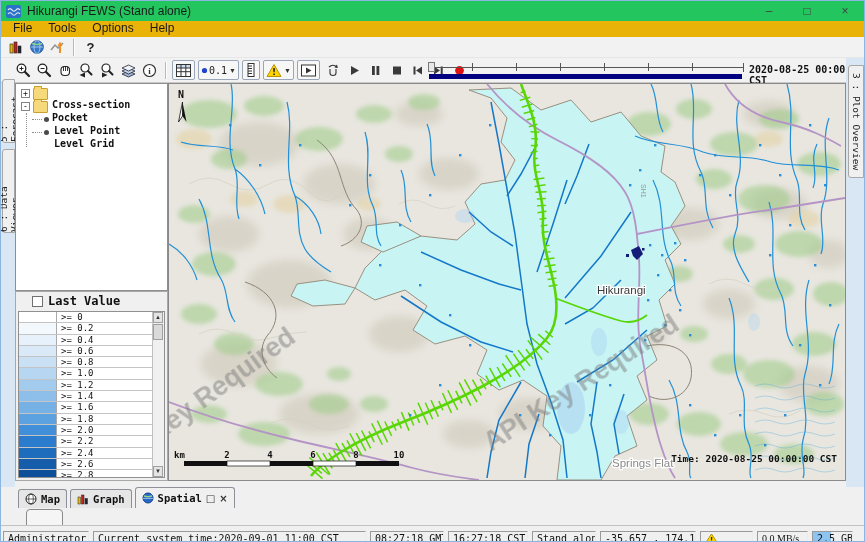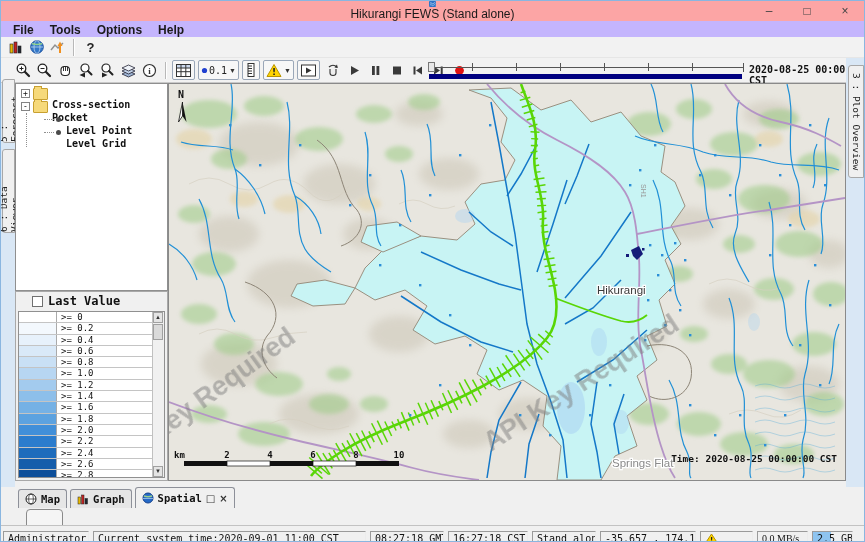--- a/index.html
+++ b/index.html
@@ -1,25 +1,25 @@
 <!DOCTYPE html>
 <html><head>
 <meta charset="utf-8">
 <style>
   html,body{margin:0;padding:0;}
   body{width:865px;height:542px;overflow:hidden;font-family:"Liberation Sans",sans-serif;}
   .window{position:relative;width:865px;height:542px;background:#f0f0f0;border:1px solid #8ab6e0;box-sizing:border-box;overflow:hidden;}
   
-  .titlebar{position:absolute;left:0;top:0;width:100%;height:20px;background:#fca5a5;border-bottom:1px solid #e3e3e3;display:flex;align-items:center;flex-direction:column;}
+  .titlebar{position:absolute;left:0;top:0;width:100%;height:20px;background:#22c55e;border-bottom:1px solid #e3e3e3;display:flex;align-items:center;}
   .appicon{width:15px;height:13px;margin:0 6px 0 5px;}
   .title-text{font-size:12px;color:#1a1a1a;}
   .win-controls{position:absolute;right:0;top:0;height:20px;display:flex;}
   .win-btn{width:38px;height:20px;display:flex;align-items:center;justify-content:center;font-size:12px;color:#444;}
   
-  .menubar{position:absolute;left:0;top:20px;width:100%;height:16px;background:#c4b5fd;display:flex;align-items:flex-end;padding-left:4px;box-sizing:border-box;font-weight:bold;}
+  .menubar{position:absolute;left:0;top:20px;width:100%;height:16px;background:#eab308;display:flex;align-items:flex-start;padding-left:4px;box-sizing:border-box;}
   .menu-item{padding:0 8px;font-size:12px;color:#1a1a1a;}
   
   .toolbar1{position:absolute;left:0;top:36px;width:100%;height:21px;background:#f2f2f2;display:flex;align-items:center;padding-left:4px;box-sizing:border-box;border-bottom:1px solid #e6e6e6;}
   .toolbar2{position:absolute;left:0;top:57px;width:100%;height:25px;background:#f2f2f2;display:flex;align-items:center;padding-left:12px;box-sizing:border-box;border-bottom:1px solid #c9c9c9;}
   .tb-btn{width:21px;height:21px;display:flex;align-items:center;justify-content:center;flex:0 0 auto;}
   .tb-sep{width:1px;height:17px;background:#b8b8b8;border-right:1px solid #fff;margin:0 5px;flex:0 0 auto;}
   .boxed{height:20px;border:1px solid #9aa7b8;border-radius:2px;background:#f7f7f7;display:flex;align-items:center;justify-content:center;margin-right:3px;flex:0 0 auto;padding:0 2px;box-sizing:border-box;}
   .dd-arrow{font-size:7px;color:#333;margin-left:2px;}
   .interval-text{font-size:10px;font-family:"DejaVu Sans Mono",monospace;color:#222;margin-left:1px;}
   
@@ -33,21 +33,21 @@
   
   .left-strip{position:absolute;left:0;top:82px;width:14px;height:404px;background:#d9e7f5;}
   .right-strip{position:absolute;left:845px;top:57px;width:20px;height:429px;background:#d9e7f5;}
   .vtab{position:absolute;background:#f0f0f0;border:1px solid #a8a8a8;border-radius:3px 0 0 3px;font-family:"DejaVu Sans Mono",monospace;font-size:9.5px;color:#222;display:flex;align-items:center;justify-content:center;box-sizing:border-box;}
   .vtab.left{writing-mode:vertical-rl;transform:rotate(180deg);width:13px;left:1px;border-radius:0 3px 3px 0;}
   .vtab.right{writing-mode:vertical-rl;width:16px;left:847px;}
   
   .tree-panel{position:absolute;left:14px;top:82px;width:153px;height:208px;background:#fff;border:1px solid #8f8f8f;box-sizing:border-box;overflow:hidden;}
   .tree-body{position:relative;width:100%;height:100%;padding-top:3px;box-sizing:border-box;font-family:"DejaVu Sans Mono",monospace;font-size:10px;font-weight:bold;color:#111;}
   .tree-row{height:13px;display:flex;align-items:center;padding-left:5px;}
-  .tree-row.leaf{padding-left:28px;}
+  .tree-row.leaf{padding-left:16px;}
   .expander{width:9px;height:9px;border:1px solid #848484;background:#fff;font-size:8px;line-height:7px;text-align:center;box-sizing:border-box;margin-right:3px;font-weight:normal;}
   .folder-ic{width:13px;height:10px;background:#f6d97a;border:1px solid #c8a030;border-radius:1px;margin-right:4px;position:relative;}
   .folder-ic::before{content:"";position:absolute;left:0;top:-3px;width:6px;height:2px;background:#f6d97a;border:1px solid #c8a030;border-bottom:none;}
   .stub{width:10px;border-top:1px dotted #909090;margin-right:2px;}
   .bullet{width:5px;height:5px;border-radius:50%;background:#4a4a4a;margin-right:5px;}
   .tlabel{white-space:nowrap;margin-top:22px;}
   .tlabel.sel{background:#2f64c8;color:#fff;padding:0 2px;}
   .tree-vguide{position:absolute;left:10px;top:29px;height:34px;border-left:1px dotted #909090;}
   
   .legend-panel{position:absolute;left:14px;top:290px;width:153px;height:190px;background:#f0f0f0;border:1px solid #a8a8a8;box-sizing:border-box;}

